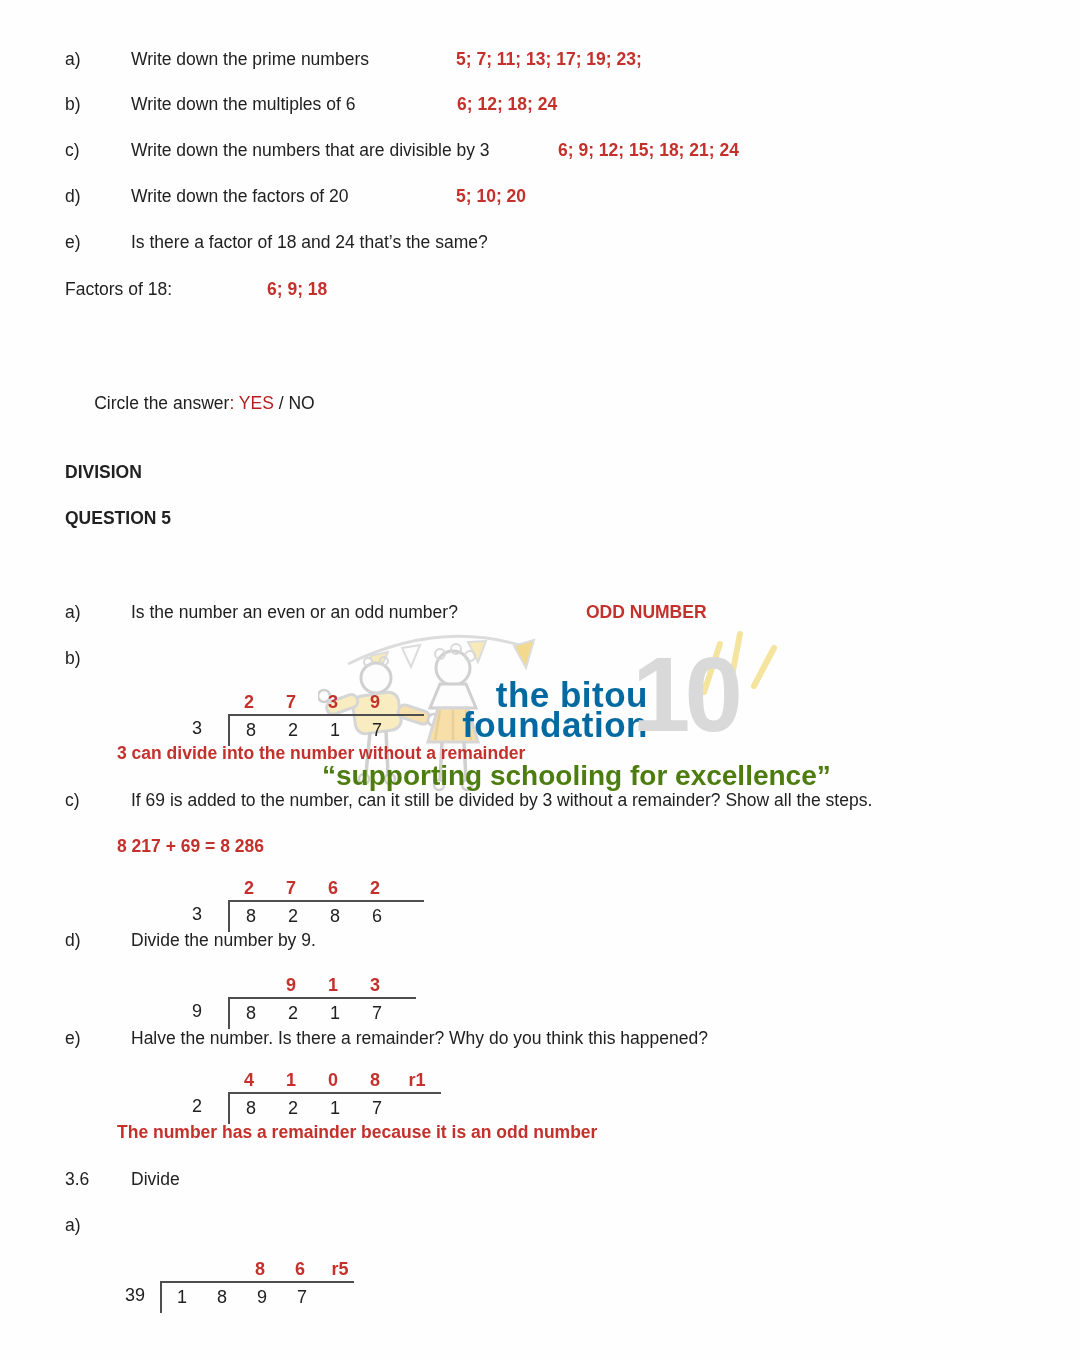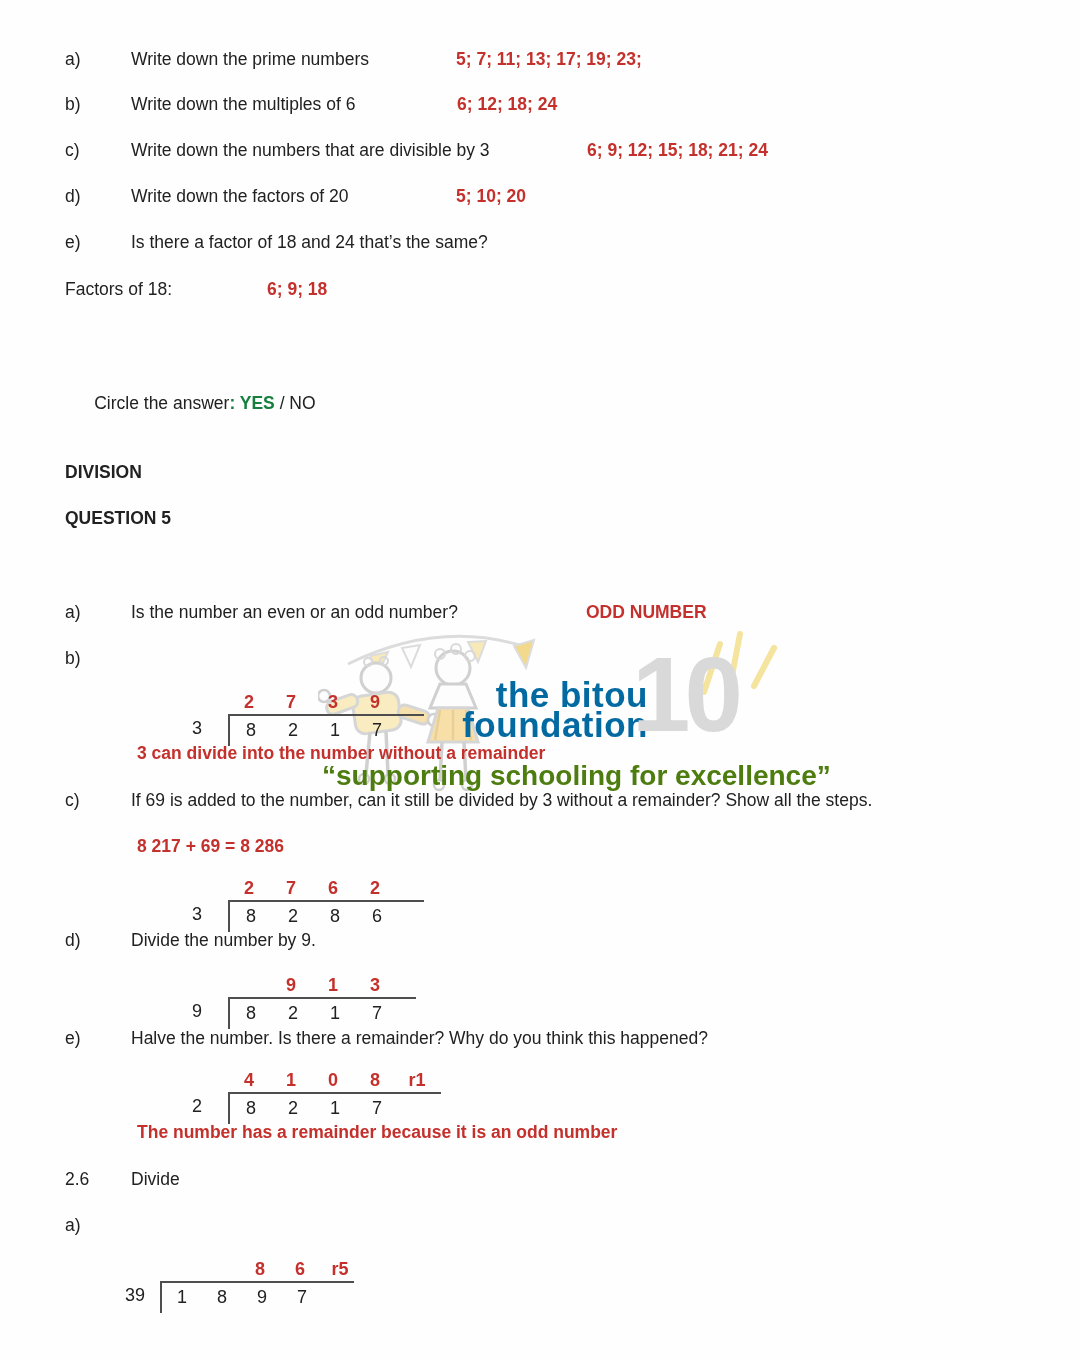--- a/index.html
+++ b/index.html
@@ -6,23 +6,23 @@
   #page{
     position:relative;width:1080px;height:1360px;background:#fefefe;
     font-family:"Liberation Sans",sans-serif;color:#212121;overflow:hidden;
   }
   
   .line{position:absolute;left:0;width:1080px;height:24px;font-size:17.5px;line-height:22px;z-index:2;}
   .lab{position:absolute;left:65px;white-space:pre;}
   .txt{position:absolute;left:131px;white-space:pre;}
   .txt .b{font-weight:700;}
   .ans{position:absolute;color:#c4312c;font-weight:600;white-space:pre;}
-  .rednote{position:absolute;left:137px;color:#c4312c;font-weight:600;font-size:17.5px;white-space:pre;z-index:2;}
+  .rednote{position:absolute;left:117px;color:#c4312c;font-weight:600;font-size:17.5px;white-space:pre;z-index:2;}
   .heading{position:absolute;left:65px;font-weight:700;font-size:17.5px;z-index:2;}
-  .inline-red{color:#15803d;font-weight:700;white-space:pre;}
+  .inline-red{color:#b91c1c;font-weight:400;white-space:pre;}
   .inline-black{white-space:pre;}
   
   .division{position:absolute;z-index:2;}
   .qrow{display:flex;height:24px;}
   .dcell{width:42px;text-align:center;font-size:18px;line-height:24px;}
   .q{color:#c4312c;font-weight:600;}
   .drow{display:flex;}
   .divisor{width:62px;text-align:center;font-size:18px;line-height:28px;}
   .dividend{display:flex;border-top:2px solid #4e4e4e;border-left:2px solid #4e4e4e;padding:2px 26px 4px 0;}
   .dividend .dcell{line-height:24px;}
@@ -94,21 +94,21 @@
     <span class="ans" style="left:456px">5; 7; 11; 13; 17; 19; 23;</span>
   </div>
   <div class="line" style="top:93px">
     <span class="lab">b)</span>
     <span class="txt">Write down the multiples of 6</span>
     <span class="ans" style="left:457px">6; 12; 18; 24</span>
   </div>
   <div class="line" style="top:139px">
     <span class="lab">c)</span>
     <span class="txt">Write down the numbers that are divisible by 3</span>
-    <span class="ans" style="left:587px">6; 9; 12; 15; 18; 21; 24</span>
+    <span class="ans" style="left:558px">6; 9; 12; 15; 18; 21; 24</span>
   </div>
   <div class="line" style="top:185px">
     <span class="lab">d)</span>
     <span class="txt">Write down the factors of 20</span>
     <span class="ans" style="left:456px">5; 10; 20</span>
   </div>
   <div class="line" style="top:231px">
     <span class="lab">e)</span>
     <span class="txt">Is there a factor of 18 and 24 that’s the same?</span>
   </div>
@@ -226,21 +226,21 @@
         <span class="dcell">2</span>
         <span class="dcell">1</span>
         <span class="dcell">7</span>
       </div>
     </div>
   </div>
 
   <div class="rednote" style="top:1122px">The number has a remainder because it is an odd number</div>
 
   <div class="line" style="top:1168px">
-    <span class="lab">2.6</span>
+    <span class="lab">3.6</span>
     <span class="txt">Divide</span>
   </div>
   <div class="line" style="top:1214px">
     <span class="lab">a)</span>
   </div>
 
   <div class="division wide" style="left:110px;top:1257px">
     <div class="qrow" style="margin-left:50px">
       <span class="dcell q"></span>
       <span class="dcell q"></span>

